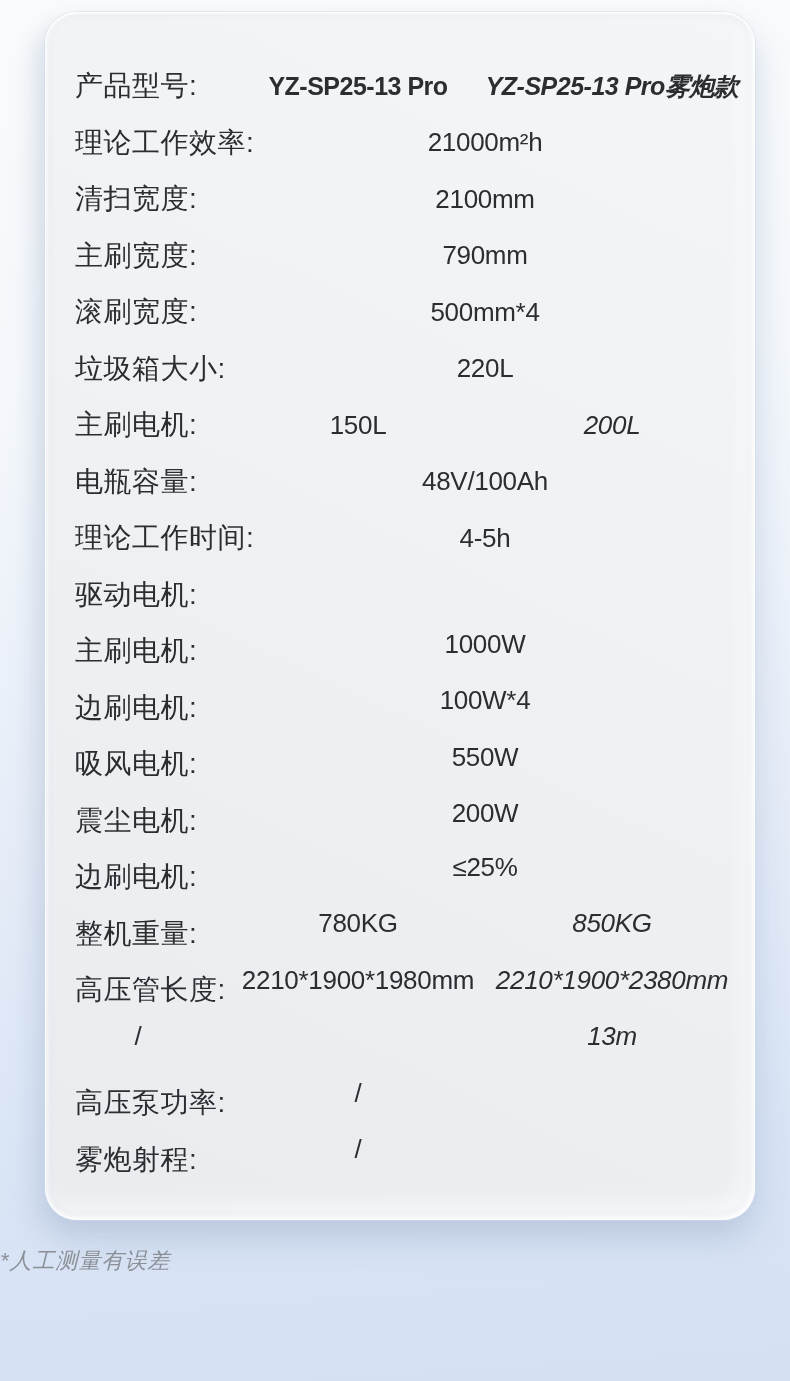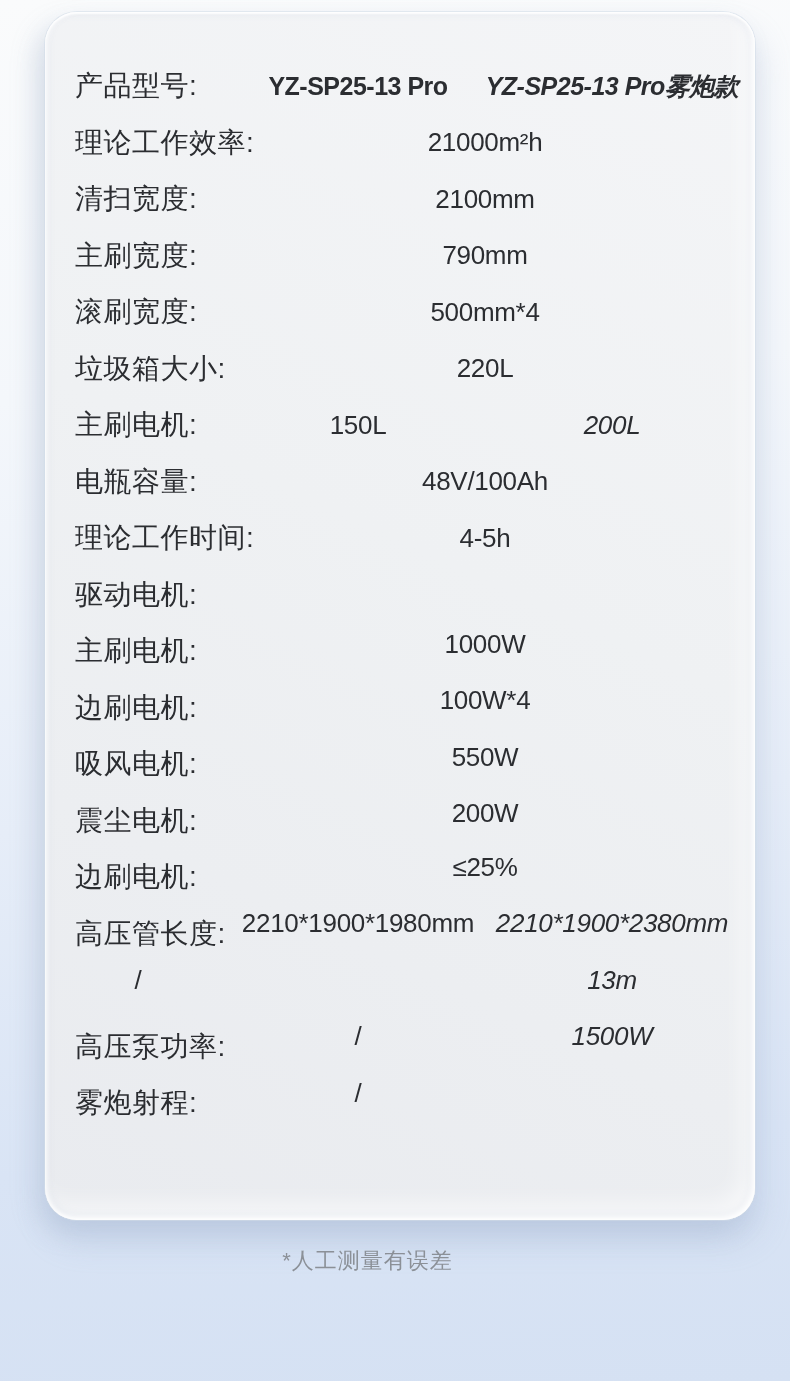--- a/index.html
+++ b/index.html
@@ -64,24 +64,25 @@
     font-size: 25px;
     font-weight: 700;
     letter-spacing: -0.5px;
   }
   
   .row.s1 .val { position: relative; top: -7px; }
   .row.s2 .val { position: relative; top: -10px; }
   .footnote {
     margin-top: 26px;
     padding-right: 55px;
-    text-align: center;
+    text-align: left;
     font-size: 22px;
     letter-spacing: 1px;
     color: #8b9097;
+    font-style: italic;
   }
 </style>
 </head>
 <body>
 
 <div class="card">
 
   <div class="row">
     <div class="label">产品型号:</div>
     <div class="val product">YZ-SP25-13 Pro</div>
@@ -151,36 +152,40 @@
   <div class="row s1">
     <div class="label">震尘电机:</div>
     <div class="val shared">200W</div>
   </div>
 
   <div class="row s2">
     <div class="label">边刷电机:</div>
     <div class="val shared">≤25%</div>
   </div>
 
+  <div class="row s2">
+    <div class="label">整机重量:</div>
+    <div class="val">780KG</div>
+    <div class="val c2">850KG</div>
+  </div>
 
   <div class="row s2">
     <div class="label">高压管长度:</div>
     <div class="val">2210*1900*1980mm</div>
     <div class="val c2">2210*1900*2380mm</div>
   </div>
 
   <div class="row s2">
     <div class="val">/</div>
     <div class="val c2">13m</div>
   </div>
 
   <div class="row s2">
     <div class="label">高压泵功率:</div>
     <div class="val">/</div>
-    <div class="val c2">1500W</div>
   </div>
 
   <div class="row s2">
     <div class="label">雾炮射程:</div>
     <div class="val">/</div>
   </div>
 
 </div>
 
 <div class="footnote">*人工测量有误差</div>

